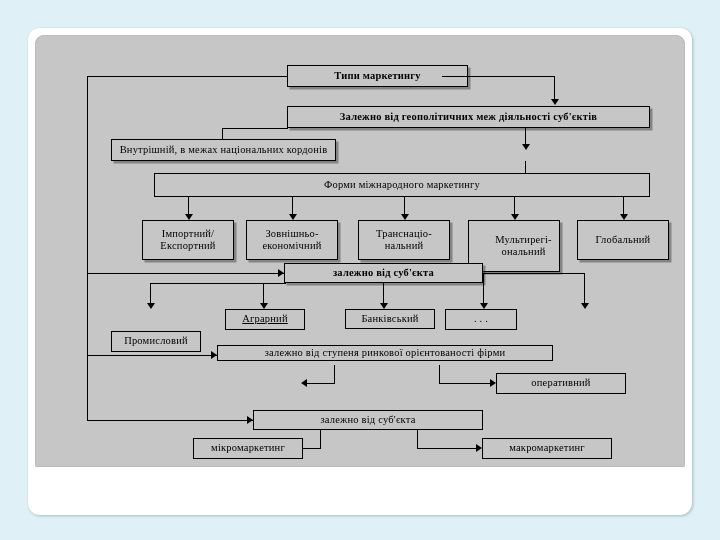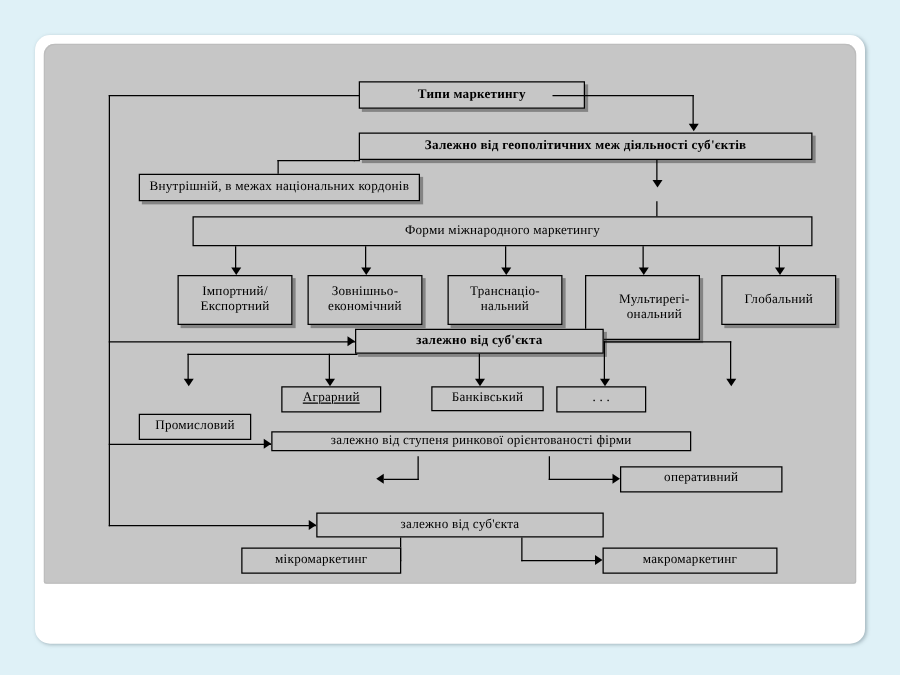--- a/index.html
+++ b/index.html
@@ -193,17 +193,17 @@
     <div class="node flat" style="left:218px; top:375px; width:230px; height:20px;">залежно від суб'єкта</div>
 
     <div class="ln vt" style="left:285px; top:395px; height:19px;"></div>
     <div class="ln hz" style="left:258px; top:413px; width:28px;"></div>
     <div class="arrow-l" style="left:252px; top:409px;"></div>
 
     <div class="ln vt" style="left:382px; top:395px; height:19px;"></div>
     <div class="ln hz" style="left:382px; top:413px; width:60px;"></div>
     <div class="arrow-r" style="left:441px; top:409px;"></div>
 
-    <div class="node flat" style="left:158px; top:403px; width:128px; height:21px;">мікромаркетинг</div>
-    <div class="node flat" style="left:447px; top:403px; width:140px; height:21px;">макромаркетинг</div>
+    <div class="node flat" style="left:158px; top:403px; width:110px; height:21px;">мікромаркетинг</div>
+    <div class="node flat" style="left:447px; top:403px; width:130px; height:21px;">макромаркетинг</div>
 
   </div>
 </div>
 
 </body></html>

